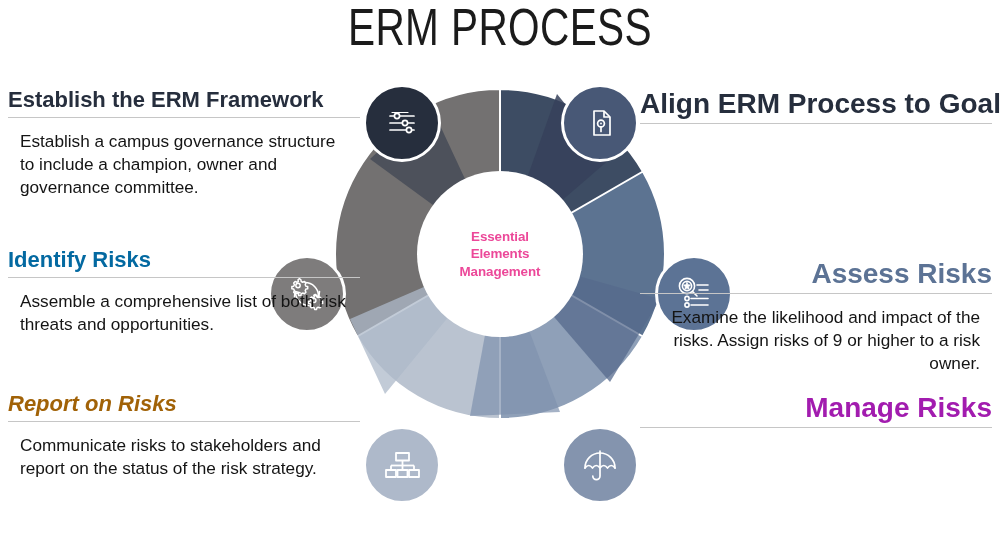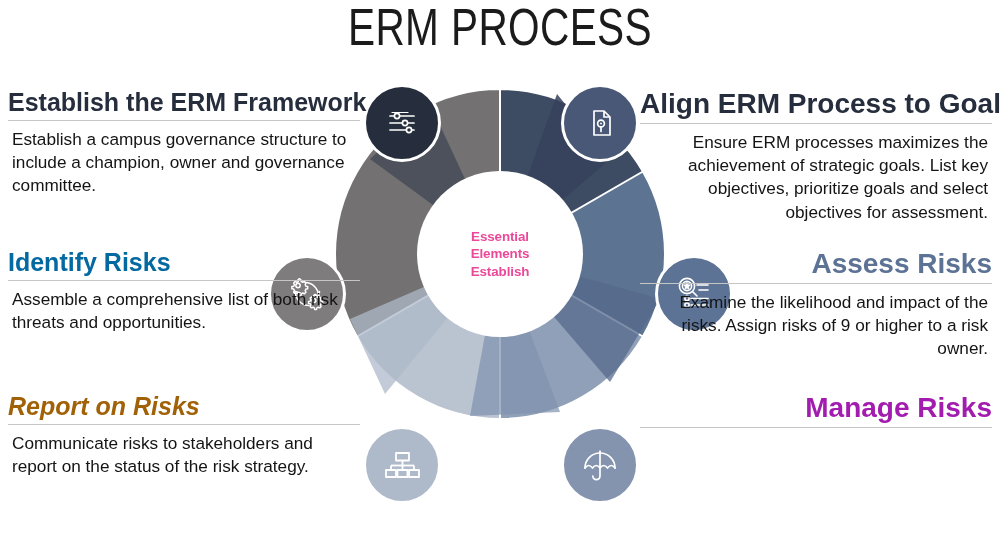--- a/index.html
+++ b/index.html
@@ -38,41 +38,41 @@
     position: absolute;
     top: 0;
     width: 352px;
   }
   .col-left  { left: 8px;  text-align: left; }
   .col-right { right: 8px; text-align: right; }
 
   .block { position: absolute; width: 100%; }
 
   .block-heading {
-    font-size: 25px;
+    font-size: 22px;
     font-weight: bold;
     line-height: 1.12;
     white-space: nowrap;
     margin: 0;
     padding: 0 0 4px 0;
   }
   .col-right .block-heading { font-size: 28px; }
 
   .divider {
     height: 1px;
     width: 100%;
     background: #c6c6c6;
     margin: 0 0 7px 0;
   }
 
   .block-body {
     font-size: 17.2px;
     line-height: 1.34;
     color: #141414;
-    margin: 4px;
+    margin: 12px;
   }
 
   
   .wheel-wrap {
     position: absolute;
     left: 310px;
     top: 64px;
     width: 380px;
     height: 380px;
   }
@@ -134,21 +134,21 @@
     <path d="M190,190 L350,235 L300,318 Z" fill="#55698C" opacity="0.75"></path>
     <path d="M190,190 L250,348 L160,352 Z" fill="#7F92AE" opacity="0.7"></path>
     <path d="M190,190 L40,255 L75,330 Z" fill="#AEB9C9" opacity="0.75"></path>
 
     <circle cx="190" cy="190" r="83" fill="#ffffff"></circle>
   </svg>
 
   <div class="hub-text">
     <div>Essential</div>
     <div>Elements</div>
-    <div>Establish</div>
+    <div>Management</div>
   </div>
 </div>
 
 <div class="icon-badge" style="left:363px; top:84px; background:#262E3D;">
   <svg width="40" height="40" viewBox="0 0 40 40" fill="none" stroke="#ffffff" stroke-width="1.7" stroke-linecap="round">
     <line x1="8" y1="13" x2="32" y2="13"></line>
     <line x1="8" y1="20" x2="32" y2="20"></line>
     <line x1="8" y1="27" x2="32" y2="27"></line>
     <line x1="10" y1="9.5" x2="26" y2="9.5" stroke-width="1.2"></line>
     <circle cx="15" cy="13" r="2.6" fill="#262E3D"></circle>
@@ -242,25 +242,24 @@
     <div class="block-body">Communicate risks to stakeholders and report on the status of the risk strategy.</div>
   </div>
 
 </div>
 
 <div class="col col-right">
 
   <div class="block" style="top:88px;">
     <div class="block-heading" style="color:#262E3D;">Align ERM Process to Goals</div>
     <div class="divider"></div>
-    <div class="block-body">Ensure ERM processes maximizes the achievement of strategic goals. List key objectives, prioritize goals and select objectives for assessment.</div>
   </div>
 
   <div class="block" style="top:248px;">
-    <div class="block-heading" style="color:#5C7395;">Assess Risks</div>
+    <div class="block-heading" style="color:#5C7395;margin-top:10px;">Assess Risks</div>
     <div class="divider"></div>
     <div class="block-body">Examine the likelihood and impact of the risks. Assign risks of 9 or higher to a risk owner.</div>
   </div>
 
   <div class="block" style="top:392px;">
     <div class="block-heading" style="color:#a21caf;">Manage Risks</div>
     <div class="divider"></div>
   </div>
 
 </div>

